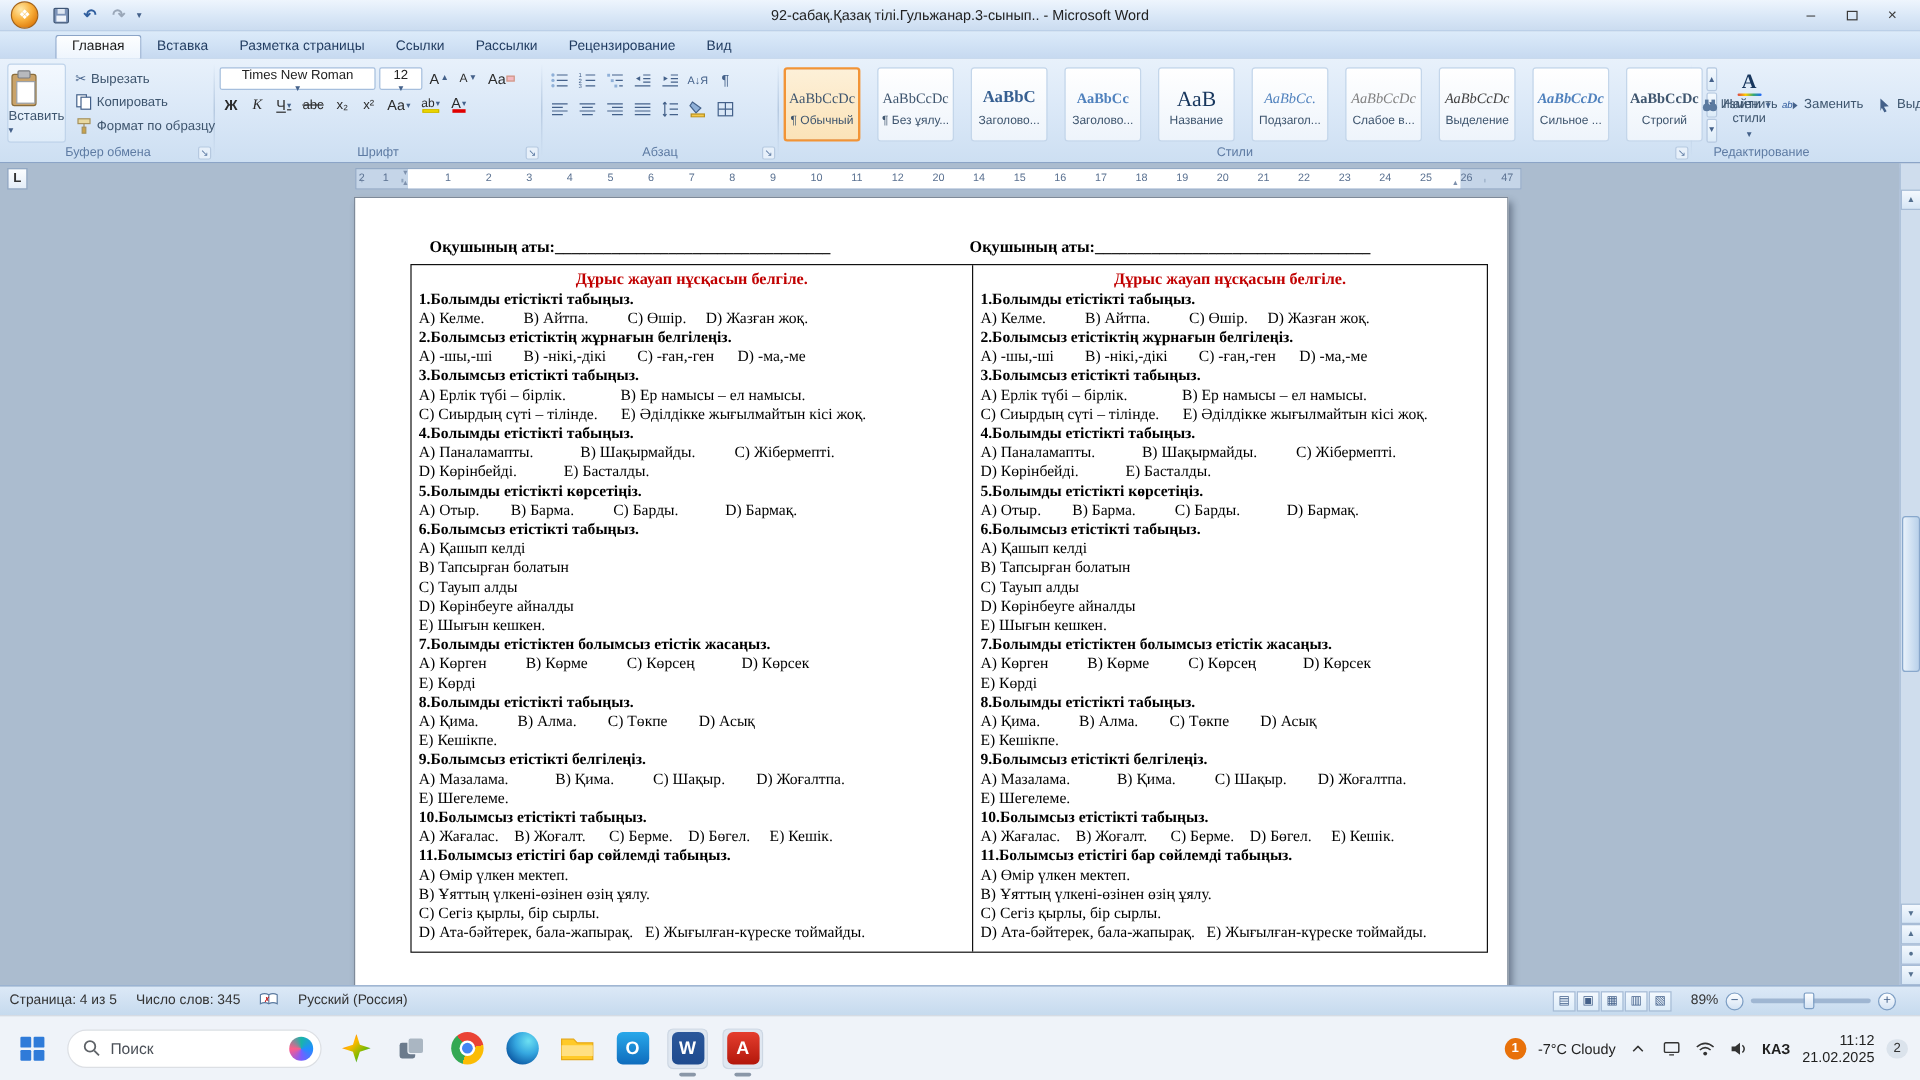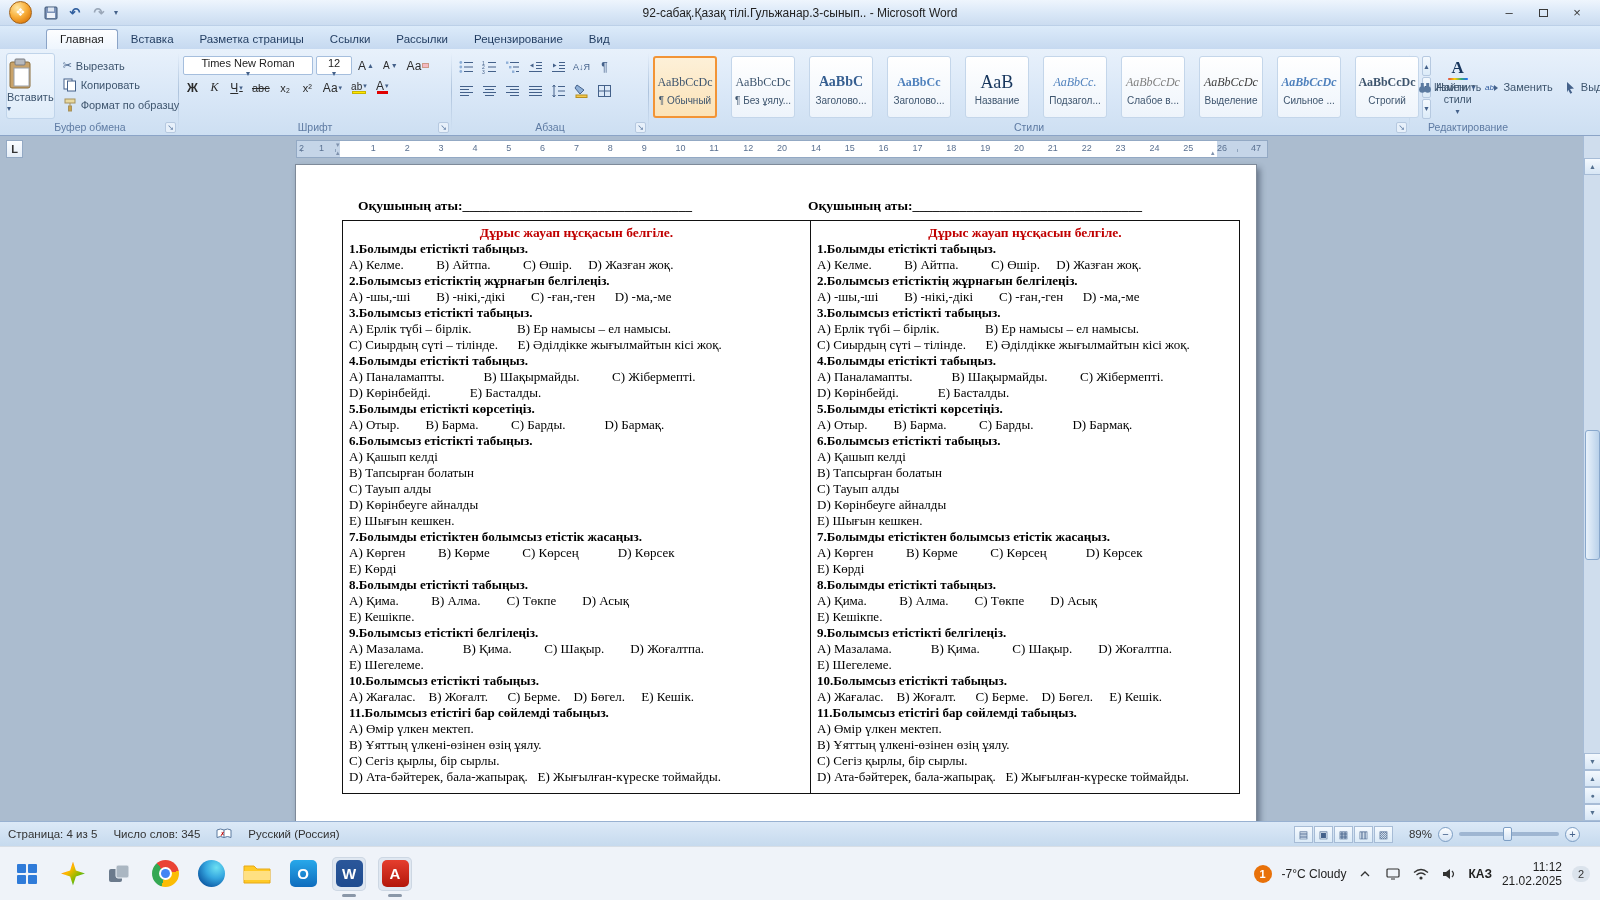--- a/index.html
+++ b/index.html
@@ -651,20 +651,28 @@
   <span class="tk-icon">
     <svg width="24" height="24">
         <g fill="#2f7bd9">
           <rect x="2" y="2" width="9" height="9" rx="1"></rect>
           <rect x="13" y="2" width="9" height="9" rx="1"></rect>
           <rect x="2" y="13" width="9" height="9" rx="1"></rect>
           <rect x="13" y="13" width="9" height="9" rx="1"></rect>
         </g>
       </svg>
   </span>
+  <div class="searchpill">
+    <svg width="15" height="15">
+        <circle cx="6" cy="6" r="4.4" fill="none" stroke="#5f6368" stroke-width="1.5"></circle>
+        <path d="M9.5 9.5l4 4" stroke="#5f6368" stroke-width="1.5"></path>
+      </svg>
+    <span>Поиск</span>
+    <span class="bingball"></span>
+  </div>
   <span class="tk-icon">
       <span class="copilot"></span>
     </span>
   <span class="tk-icon">
     <svg width="24" height="24">
         <rect x="2" y="7" width="13" height="13" rx="2" fill="#6b7a8c"></rect>
         <rect x="9" y="3" width="13" height="13" rx="2" fill="#aab6c2" stroke="#eff3f9"></rect>
       </svg>
   </span>
   <span class="tk-icon">

